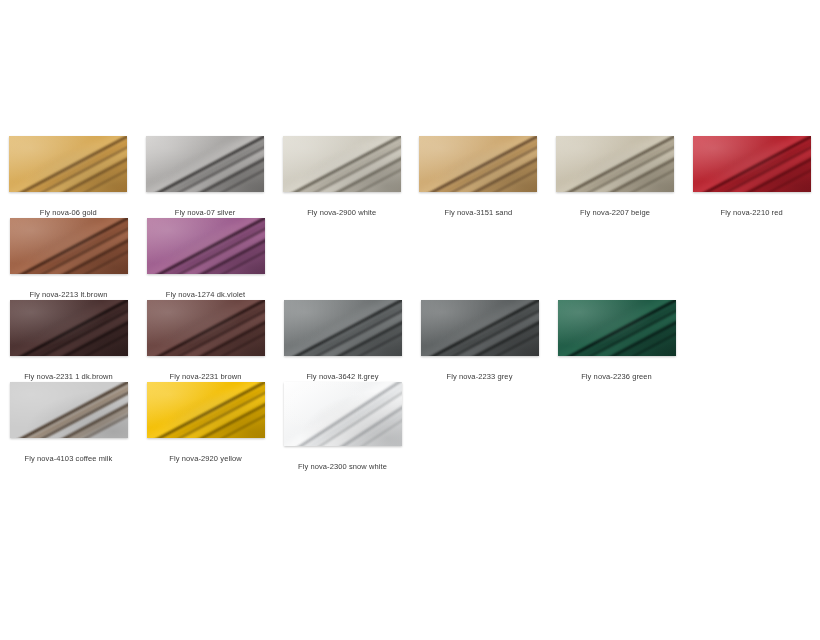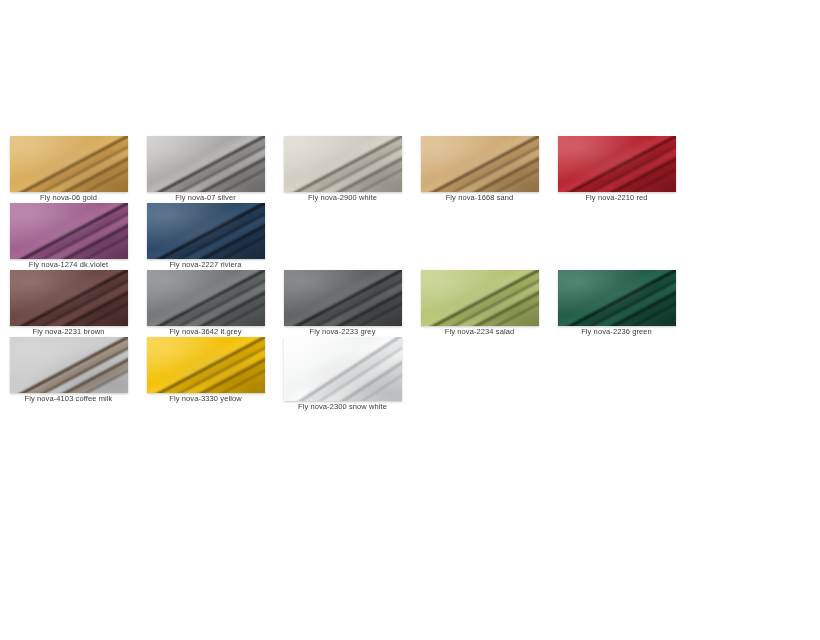--- a/index.html
+++ b/index.html
@@ -79,21 +79,21 @@
     filter: blur(1.1px);
   }
 
   .sheen {
     position: absolute;
     inset: 0;
     pointer-events: none;
   }
 
   .swatch-label {
-    margin-top: 1px;
+    margin-top: 16px;
     font-size: 7.5px;
     line-height: 10px;
     letter-spacing: 0.1px;
     color: #3a3a3a;
     text-align: center;
     white-space: nowrap;
   }
 </style>
 </head>
 <body>
@@ -159,21 +159,38 @@
             <div class="crease" style="top: 52%; height: 3px; background: rgb(94, 67, 42); opacity: 0.95; filter: blur(1px);"></div>
             <div class="crease" style="top: 55%; height: 6px; background: rgb(169, 130, 76); opacity: 0.7; filter: blur(2px);"></div>
             <div class="crease" style="top: 60%; height: 2px; background: rgb(94, 67, 42); opacity: 0.85; filter: blur(1px);"></div>
             <div class="crease" style="top: 62%; height: 7px; background: rgb(221, 191, 142); opacity: 0.45; filter: blur(3px);"></div>
             <div class="crease" style="top: 68%; height: 3px; background: rgb(94, 67, 42); opacity: 0.8; filter: blur(1px);"></div>
             <div class="crease" style="top: 71%; height: 6px; background: rgb(169, 130, 76); opacity: 0.55; filter: blur(2px);"></div>
             <div class="crease" style="top: 76%; height: 2px; background: rgb(94, 67, 42); opacity: 0.55; filter: blur(1px);"></div>
           </div>
           <div class="sheen" style="background: radial-gradient(at 18% 22%, rgba(255, 255, 255, 0.2) 0%, rgba(255, 255, 255, 0) 55%), radial-gradient(at 88% 88%, rgba(0, 0, 0, 0.18) 0%, rgba(0, 0, 0, 0) 60%);"></div>
         </div>
-        <div class="swatch-label">Fly nova-1668 sand</div>
+        <div class="swatch-label">Fly nova-3151 sand</div>
+      </div>
+      <div class="swatch-cell">
+        <div class="swatch-image">
+          <div class="leather-base" style="background: linear-gradient(145deg, rgb(216, 210, 194) 0%, rgb(197, 189, 169) 42%, rgb(197, 189, 169) 70%, rgb(157, 148, 128) 100%);"></div>
+          <div class="crease-layer">
+            <div class="crease" style="top: 46%; height: 9px; background: rgb(216, 210, 194); opacity: 0.55; filter: blur(3px);"></div>
+            <div class="crease" style="top: 52%; height: 3px; background: rgb(90, 81, 64); opacity: 0.95; filter: blur(1px);"></div>
+            <div class="crease" style="top: 55%; height: 6px; background: rgb(157, 148, 128); opacity: 0.7; filter: blur(2px);"></div>
+            <div class="crease" style="top: 60%; height: 2px; background: rgb(90, 81, 64); opacity: 0.85; filter: blur(1px);"></div>
+            <div class="crease" style="top: 62%; height: 7px; background: rgb(216, 210, 194); opacity: 0.45; filter: blur(3px);"></div>
+            <div class="crease" style="top: 68%; height: 3px; background: rgb(90, 81, 64); opacity: 0.8; filter: blur(1px);"></div>
+            <div class="crease" style="top: 71%; height: 6px; background: rgb(157, 148, 128); opacity: 0.55; filter: blur(2px);"></div>
+            <div class="crease" style="top: 76%; height: 2px; background: rgb(90, 81, 64); opacity: 0.55; filter: blur(1px);"></div>
+          </div>
+          <div class="sheen" style="background: radial-gradient(at 18% 22%, rgba(255, 255, 255, 0.2) 0%, rgba(255, 255, 255, 0) 55%), radial-gradient(at 88% 88%, rgba(0, 0, 0, 0.18) 0%, rgba(0, 0, 0, 0) 60%);"></div>
+        </div>
+        <div class="swatch-label">Fly nova-2207 beige</div>
       </div>
       <div class="swatch-cell">
         <div class="swatch-image">
           <div class="leather-base" style="background: linear-gradient(145deg, rgb(210, 68, 80) 0%, rgb(179, 33, 44) 42%, rgb(179, 33, 44) 70%, rgb(141, 22, 32) 100%);"></div>
           <div class="crease-layer">
             <div class="crease" style="top: 46%; height: 9px; background: rgb(210, 68, 80); opacity: 0.55; filter: blur(3px);"></div>
             <div class="crease" style="top: 52%; height: 3px; background: rgb(89, 8, 15); opacity: 0.95; filter: blur(1px);"></div>
             <div class="crease" style="top: 55%; height: 6px; background: rgb(141, 22, 32); opacity: 0.7; filter: blur(2px);"></div>
             <div class="crease" style="top: 60%; height: 2px; background: rgb(89, 8, 15); opacity: 0.85; filter: blur(1px);"></div>
             <div class="crease" style="top: 62%; height: 7px; background: rgb(210, 68, 80); opacity: 0.45; filter: blur(3px);"></div>
@@ -182,54 +199,71 @@
             <div class="crease" style="top: 76%; height: 2px; background: rgb(89, 8, 15); opacity: 0.55; filter: blur(1px);"></div>
           </div>
           <div class="sheen" style="background: radial-gradient(at 18% 22%, rgba(255, 255, 255, 0.2) 0%, rgba(255, 255, 255, 0) 55%), radial-gradient(at 88% 88%, rgba(0, 0, 0, 0.18) 0%, rgba(0, 0, 0, 0) 60%);"></div>
         </div>
         <div class="swatch-label">Fly nova-2210 red</div>
       </div>
     </div>
     <div class="swatch-row">
       <div class="swatch-cell">
         <div class="swatch-image">
+          <div class="leather-base" style="background: linear-gradient(145deg, rgb(179, 119, 90) 0%, rgb(156, 96, 68) 42%, rgb(156, 96, 68) 70%, rgb(125, 70, 47) 100%);"></div>
+          <div class="crease-layer">
+            <div class="crease" style="top: 46%; height: 9px; background: rgb(179, 119, 90); opacity: 0.55; filter: blur(3px);"></div>
+            <div class="crease" style="top: 52%; height: 3px; background: rgb(61, 32, 20); opacity: 0.95; filter: blur(1px);"></div>
+            <div class="crease" style="top: 55%; height: 6px; background: rgb(125, 70, 47); opacity: 0.7; filter: blur(2px);"></div>
+            <div class="crease" style="top: 60%; height: 2px; background: rgb(61, 32, 20); opacity: 0.85; filter: blur(1px);"></div>
+            <div class="crease" style="top: 62%; height: 7px; background: rgb(179, 119, 90); opacity: 0.45; filter: blur(3px);"></div>
+            <div class="crease" style="top: 68%; height: 3px; background: rgb(61, 32, 20); opacity: 0.8; filter: blur(1px);"></div>
+            <div class="crease" style="top: 71%; height: 6px; background: rgb(125, 70, 47); opacity: 0.55; filter: blur(2px);"></div>
+            <div class="crease" style="top: 76%; height: 2px; background: rgb(61, 32, 20); opacity: 0.55; filter: blur(1px);"></div>
+          </div>
+          <div class="sheen" style="background: radial-gradient(at 18% 22%, rgba(255, 255, 255, 0.2) 0%, rgba(255, 255, 255, 0) 55%), radial-gradient(at 88% 88%, rgba(0, 0, 0, 0.18) 0%, rgba(0, 0, 0, 0) 60%);"></div>
+        </div>
+        <div class="swatch-label">Fly nova-2213 lt.brown</div>
+      </div>
+      <div class="swatch-cell">
+        <div class="swatch-image">
           <div class="leather-base" style="background: linear-gradient(145deg, rgb(180, 118, 159) 0%, rgb(156, 93, 142) 42%, rgb(156, 93, 142) 70%, rgb(111, 60, 98) 100%);"></div>
           <div class="crease-layer">
             <div class="crease" style="top: 46%; height: 9px; background: rgb(180, 118, 159); opacity: 0.55; filter: blur(3px);"></div>
             <div class="crease" style="top: 52%; height: 3px; background: rgb(47, 21, 38); opacity: 0.95; filter: blur(1px);"></div>
             <div class="crease" style="top: 55%; height: 6px; background: rgb(111, 60, 98); opacity: 0.7; filter: blur(2px);"></div>
             <div class="crease" style="top: 60%; height: 2px; background: rgb(47, 21, 38); opacity: 0.85; filter: blur(1px);"></div>
             <div class="crease" style="top: 62%; height: 7px; background: rgb(180, 118, 159); opacity: 0.45; filter: blur(3px);"></div>
             <div class="crease" style="top: 68%; height: 3px; background: rgb(47, 21, 38); opacity: 0.8; filter: blur(1px);"></div>
             <div class="crease" style="top: 71%; height: 6px; background: rgb(111, 60, 98); opacity: 0.55; filter: blur(2px);"></div>
             <div class="crease" style="top: 76%; height: 2px; background: rgb(47, 21, 38); opacity: 0.55; filter: blur(1px);"></div>
           </div>
           <div class="sheen" style="background: radial-gradient(at 18% 22%, rgba(255, 255, 255, 0.2) 0%, rgba(255, 255, 255, 0) 55%), radial-gradient(at 88% 88%, rgba(0, 0, 0, 0.18) 0%, rgba(0, 0, 0, 0) 60%);"></div>
         </div>
         <div class="swatch-label">Fly nova-1274 dk.violet</div>
       </div>
-      <div class="swatch-cell">
-        <div class="swatch-image">
-          <div class="leather-base" style="background: linear-gradient(145deg, rgb(63, 93, 125) 0%, rgb(44, 71, 100) 42%, rgb(44, 71, 100) 70%, rgb(28, 47, 68) 100%);"></div>
-          <div class="crease-layer">
-            <div class="crease" style="top: 46%; height: 9px; background: rgb(63, 93, 125); opacity: 0.55; filter: blur(3px);"></div>
-            <div class="crease" style="top: 52%; height: 3px; background: rgb(7, 12, 20); opacity: 0.95; filter: blur(1px);"></div>
-            <div class="crease" style="top: 55%; height: 6px; background: rgb(28, 47, 68); opacity: 0.7; filter: blur(2px);"></div>
-            <div class="crease" style="top: 60%; height: 2px; background: rgb(7, 12, 20); opacity: 0.85; filter: blur(1px);"></div>
-            <div class="crease" style="top: 62%; height: 7px; background: rgb(63, 93, 125); opacity: 0.45; filter: blur(3px);"></div>
-            <div class="crease" style="top: 68%; height: 3px; background: rgb(7, 12, 20); opacity: 0.8; filter: blur(1px);"></div>
-            <div class="crease" style="top: 71%; height: 6px; background: rgb(28, 47, 68); opacity: 0.55; filter: blur(2px);"></div>
-            <div class="crease" style="top: 76%; height: 2px; background: rgb(7, 12, 20); opacity: 0.55; filter: blur(1px);"></div>
-          </div>
-          <div class="sheen" style="background: radial-gradient(at 18% 22%, rgba(255, 255, 255, 0.2) 0%, rgba(255, 255, 255, 0) 55%), radial-gradient(at 88% 88%, rgba(0, 0, 0, 0.18) 0%, rgba(0, 0, 0, 0) 60%);"></div>
-        </div>
-        <div class="swatch-label">Fly nova-2227 riviera</div>
-      </div>
     </div>
     <div class="swatch-row">
+      <div class="swatch-cell">
+        <div class="swatch-image">
+          <div class="leather-base" style="background: linear-gradient(145deg, rgb(94, 66, 64) 0%, rgb(74, 49, 48) 42%, rgb(74, 49, 48) 70%, rgb(50, 32, 31) 100%);"></div>
+          <div class="crease-layer">
+            <div class="crease" style="top: 46%; height: 9px; background: rgb(94, 66, 64); opacity: 0.55; filter: blur(3px);"></div>
+            <div class="crease" style="top: 52%; height: 3px; background: rgb(21, 11, 11); opacity: 0.95; filter: blur(1px);"></div>
+            <div class="crease" style="top: 55%; height: 6px; background: rgb(50, 32, 31); opacity: 0.7; filter: blur(2px);"></div>
+            <div class="crease" style="top: 60%; height: 2px; background: rgb(21, 11, 11); opacity: 0.85; filter: blur(1px);"></div>
+            <div class="crease" style="top: 62%; height: 7px; background: rgb(94, 66, 64); opacity: 0.45; filter: blur(3px);"></div>
+            <div class="crease" style="top: 68%; height: 3px; background: rgb(21, 11, 11); opacity: 0.8; filter: blur(1px);"></div>
+            <div class="crease" style="top: 71%; height: 6px; background: rgb(50, 32, 31); opacity: 0.55; filter: blur(2px);"></div>
+            <div class="crease" style="top: 76%; height: 2px; background: rgb(21, 11, 11); opacity: 0.55; filter: blur(1px);"></div>
+          </div>
+          <div class="sheen" style="background: radial-gradient(at 18% 22%, rgba(255, 255, 255, 0.2) 0%, rgba(255, 255, 255, 0) 55%), radial-gradient(at 88% 88%, rgba(0, 0, 0, 0.18) 0%, rgba(0, 0, 0, 0) 60%);"></div>
+        </div>
+        <div class="swatch-label">Fly nova-2231 1 dk.brown</div>
+      </div>
       <div class="swatch-cell">
         <div class="swatch-image">
           <div class="leather-base" style="background: linear-gradient(145deg, rgb(126, 87, 83) 0%, rgb(106, 69, 65) 42%, rgb(106, 69, 65) 70%, rgb(74, 46, 43) 100%);"></div>
           <div class="crease-layer">
             <div class="crease" style="top: 46%; height: 9px; background: rgb(126, 87, 83); opacity: 0.55; filter: blur(3px);"></div>
             <div class="crease" style="top: 52%; height: 3px; background: rgb(34, 16, 15); opacity: 0.95; filter: blur(1px);"></div>
             <div class="crease" style="top: 55%; height: 6px; background: rgb(74, 46, 43); opacity: 0.7; filter: blur(2px);"></div>
             <div class="crease" style="top: 60%; height: 2px; background: rgb(34, 16, 15); opacity: 0.85; filter: blur(1px);"></div>
             <div class="crease" style="top: 62%; height: 7px; background: rgb(126, 87, 83); opacity: 0.45; filter: blur(3px);"></div>
             <div class="crease" style="top: 68%; height: 3px; background: rgb(34, 16, 15); opacity: 0.8; filter: blur(1px);"></div>
@@ -269,37 +303,20 @@
             <div class="crease" style="top: 68%; height: 3px; background: rgb(23, 25, 25); opacity: 0.8; filter: blur(1px);"></div>
             <div class="crease" style="top: 71%; height: 6px; background: rgb(62, 65, 66); opacity: 0.55; filter: blur(2px);"></div>
             <div class="crease" style="top: 76%; height: 2px; background: rgb(23, 25, 25); opacity: 0.55; filter: blur(1px);"></div>
           </div>
           <div class="sheen" style="background: radial-gradient(at 18% 22%, rgba(255, 255, 255, 0.2) 0%, rgba(255, 255, 255, 0) 55%), radial-gradient(at 88% 88%, rgba(0, 0, 0, 0.18) 0%, rgba(0, 0, 0, 0) 60%);"></div>
         </div>
         <div class="swatch-label">Fly nova-2233 grey</div>
       </div>
       <div class="swatch-cell">
         <div class="swatch-image">
-          <div class="leather-base" style="background: linear-gradient(145deg, rgb(198, 210, 140) 0%, rgb(179, 194, 114) 42%, rgb(179, 194, 114) 70%, rgb(142, 157, 79) 100%);"></div>
-          <div class="crease-layer">
-            <div class="crease" style="top: 46%; height: 9px; background: rgb(198, 210, 140); opacity: 0.55; filter: blur(3px);"></div>
-            <div class="crease" style="top: 52%; height: 3px; background: rgb(63, 74, 28); opacity: 0.95; filter: blur(1px);"></div>
-            <div class="crease" style="top: 55%; height: 6px; background: rgb(142, 157, 79); opacity: 0.7; filter: blur(2px);"></div>
-            <div class="crease" style="top: 60%; height: 2px; background: rgb(63, 74, 28); opacity: 0.85; filter: blur(1px);"></div>
-            <div class="crease" style="top: 62%; height: 7px; background: rgb(198, 210, 140); opacity: 0.45; filter: blur(3px);"></div>
-            <div class="crease" style="top: 68%; height: 3px; background: rgb(63, 74, 28); opacity: 0.8; filter: blur(1px);"></div>
-            <div class="crease" style="top: 71%; height: 6px; background: rgb(142, 157, 79); opacity: 0.55; filter: blur(2px);"></div>
-            <div class="crease" style="top: 76%; height: 2px; background: rgb(63, 74, 28); opacity: 0.55; filter: blur(1px);"></div>
-          </div>
-          <div class="sheen" style="background: radial-gradient(at 18% 22%, rgba(255, 255, 255, 0.2) 0%, rgba(255, 255, 255, 0) 55%), radial-gradient(at 88% 88%, rgba(0, 0, 0, 0.18) 0%, rgba(0, 0, 0, 0) 60%);"></div>
-        </div>
-        <div class="swatch-label">Fly nova-2234 salad</div>
-      </div>
-      <div class="swatch-cell">
-        <div class="swatch-image">
           <div class="leather-base" style="background: linear-gradient(145deg, rgb(47, 114, 88) 0%, rgb(31, 90, 69) 42%, rgb(31, 90, 69) 70%, rgb(19, 60, 46) 100%);"></div>
           <div class="crease-layer">
             <div class="crease" style="top: 46%; height: 9px; background: rgb(47, 114, 88); opacity: 0.55; filter: blur(3px);"></div>
             <div class="crease" style="top: 52%; height: 3px; background: rgb(4, 19, 16); opacity: 0.95; filter: blur(1px);"></div>
             <div class="crease" style="top: 55%; height: 6px; background: rgb(19, 60, 46); opacity: 0.7; filter: blur(2px);"></div>
             <div class="crease" style="top: 60%; height: 2px; background: rgb(4, 19, 16); opacity: 0.85; filter: blur(1px);"></div>
             <div class="crease" style="top: 62%; height: 7px; background: rgb(47, 114, 88); opacity: 0.45; filter: blur(3px);"></div>
             <div class="crease" style="top: 68%; height: 3px; background: rgb(4, 19, 16); opacity: 0.8; filter: blur(1px);"></div>
             <div class="crease" style="top: 71%; height: 6px; background: rgb(19, 60, 46); opacity: 0.55; filter: blur(2px);"></div>
             <div class="crease" style="top: 76%; height: 2px; background: rgb(4, 19, 16); opacity: 0.55; filter: blur(1px);"></div>
@@ -335,21 +352,21 @@
             <div class="crease" style="top: 52%; height: 3px; background: rgb(107, 80, 0); opacity: 0.95; filter: blur(1px);"></div>
             <div class="crease" style="top: 55%; height: 6px; background: rgb(199, 152, 0); opacity: 0.7; filter: blur(2px);"></div>
             <div class="crease" style="top: 60%; height: 2px; background: rgb(107, 80, 0); opacity: 0.85; filter: blur(1px);"></div>
             <div class="crease" style="top: 62%; height: 7px; background: rgb(251, 210, 59); opacity: 0.45; filter: blur(3px);"></div>
             <div class="crease" style="top: 68%; height: 3px; background: rgb(107, 80, 0); opacity: 0.8; filter: blur(1px);"></div>
             <div class="crease" style="top: 71%; height: 6px; background: rgb(199, 152, 0); opacity: 0.55; filter: blur(2px);"></div>
             <div class="crease" style="top: 76%; height: 2px; background: rgb(107, 80, 0); opacity: 0.55; filter: blur(1px);"></div>
           </div>
           <div class="sheen" style="background: radial-gradient(at 18% 22%, rgba(255, 255, 255, 0.2) 0%, rgba(255, 255, 255, 0) 55%), radial-gradient(at 88% 88%, rgba(0, 0, 0, 0.18) 0%, rgba(0, 0, 0, 0) 60%);"></div>
         </div>
-        <div class="swatch-label">Fly nova-3330 yellow</div>
+        <div class="swatch-label">Fly nova-2920 yellow</div>
       </div>
       <div class="swatch-cell">
         <div class="swatch-image tall">
           <div class="leather-base" style="background: linear-gradient(145deg, rgb(255, 255, 255) 0%, rgb(242, 243, 244) 42%, rgb(242, 243, 244) 70%, rgb(220, 222, 224) 100%);"></div>
           <div class="crease-layer steep">
             <div class="crease" style="top: 46%; height: 9px; background: rgb(255, 255, 255); opacity: 0.55; filter: blur(3px);"></div>
             <div class="crease" style="top: 52%; height: 3px; background: rgb(168, 171, 174); opacity: 0.95; filter: blur(1px);"></div>
             <div class="crease" style="top: 55%; height: 6px; background: rgb(220, 222, 224); opacity: 0.7; filter: blur(2px);"></div>
             <div class="crease" style="top: 60%; height: 2px; background: rgb(168, 171, 174); opacity: 0.85; filter: blur(1px);"></div>
             <div class="crease" style="top: 62%; height: 7px; background: rgb(255, 255, 255); opacity: 0.45; filter: blur(3px);"></div>

